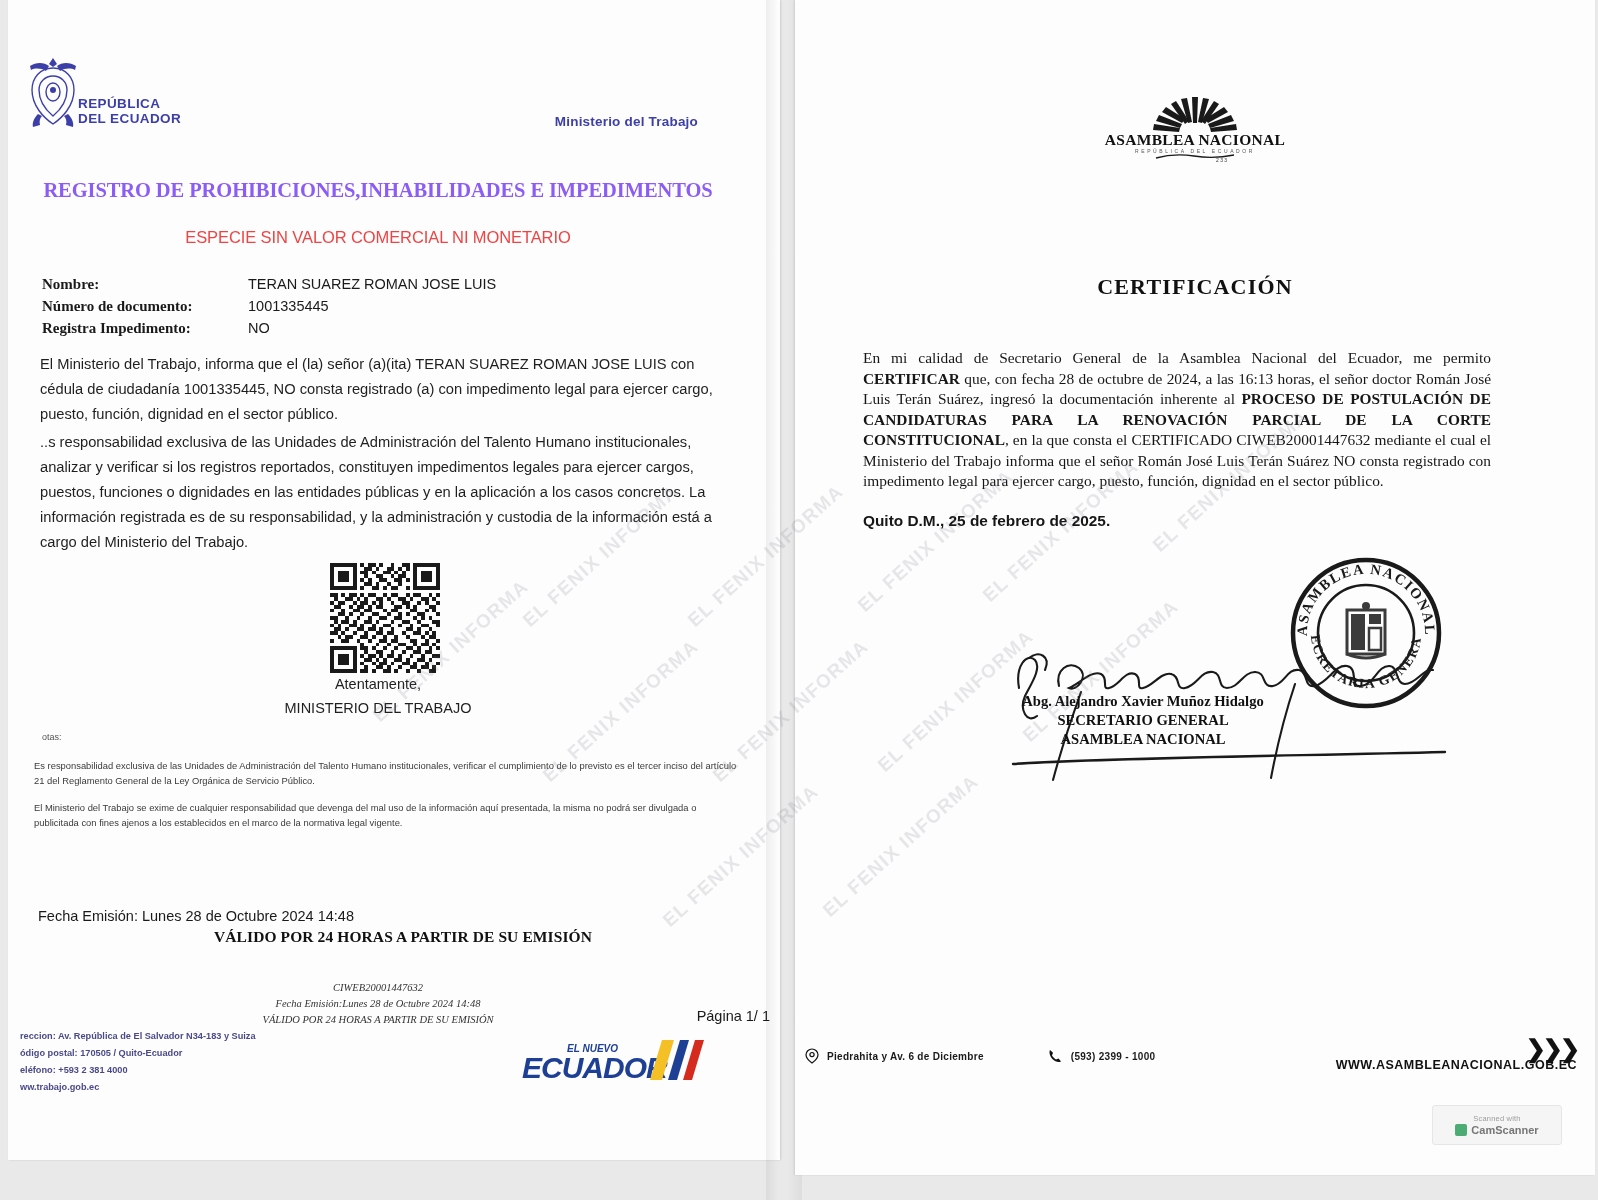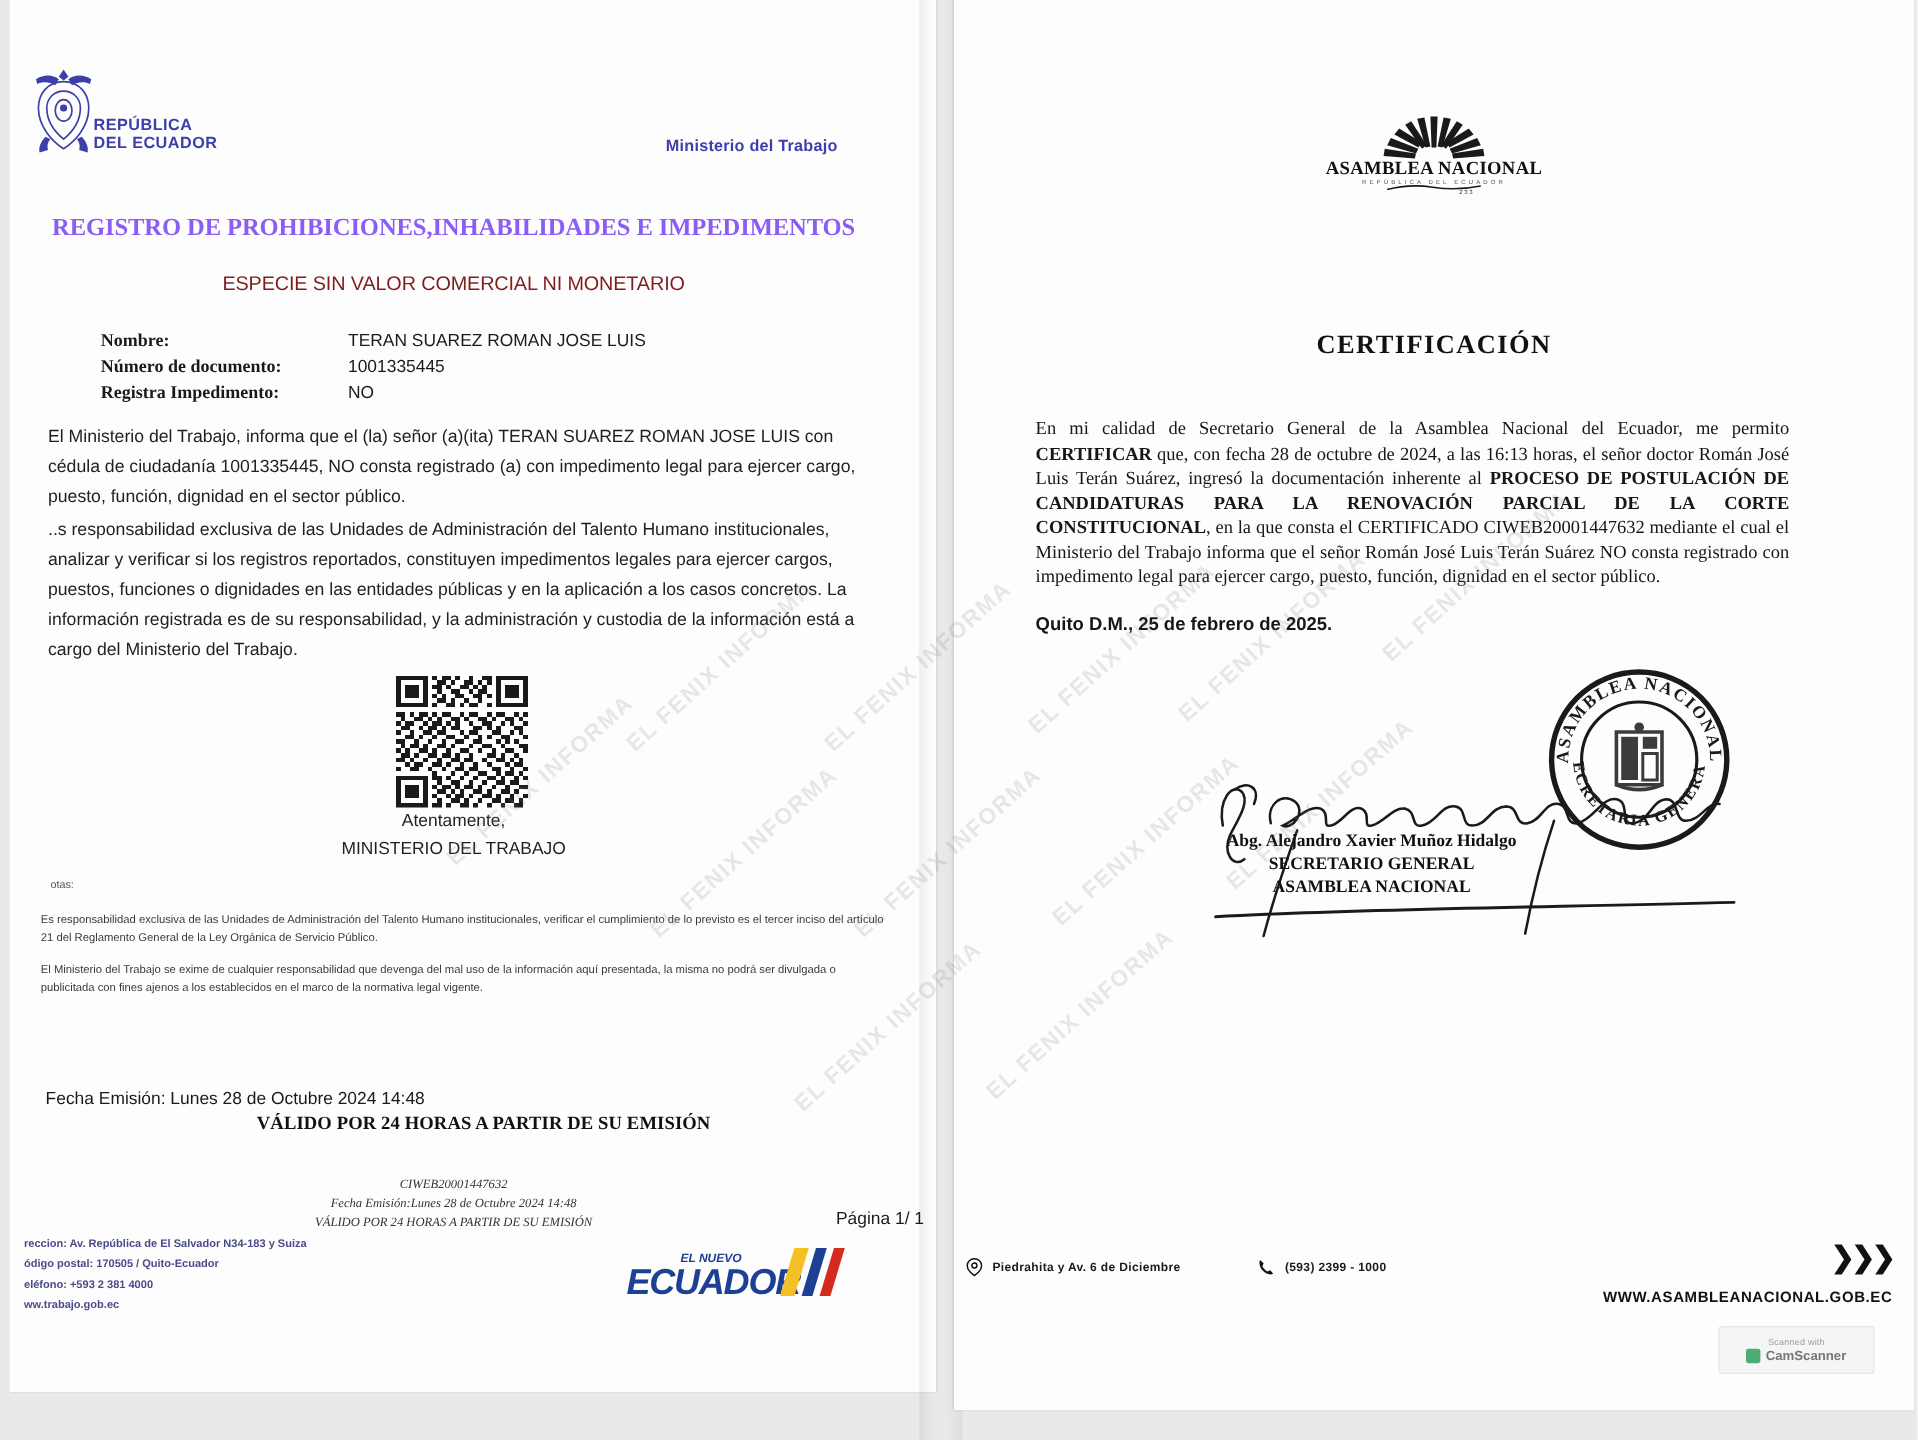--- a/index.html
+++ b/index.html
@@ -46,33 +46,33 @@
   .l-title {
     position: absolute; left: 0; top: 178px; width: 740px;
     text-align: center;
     font-family: "Liberation Serif", serif;
     font-weight: bold; font-size: 20.5px; line-height: 24px;
     color: #8b5cf6; letter-spacing: -.1px;
   }
   .l-subtitle {
     position: absolute; left: 0; top: 228px; width: 740px;
     text-align: center;
-    font-size: 16.5px; color: #7f1d1d; letter-spacing: -.1px;
+    font-size: 16.5px; color: #ef4444; letter-spacing: -.1px;
   }
   .l-cert {
     position: absolute; left: 0; top: 246px; width: 740px;
     text-align: right; padding-right: 18px;
     font-size: 16px; color: #222;
   }
 
   .l-fields {
     position: absolute; left: 34px; top: 276px; width: 700px;
     font-size: 14.5px; color: #1a1a1a;
   }
-  .l-fields .row { display: flex; height: 22px; align-items: flex-start; margin-left: 42px; }
+  .l-fields .row { display: flex; height: 22px; align-items: flex-start; }
   .l-fields .lbl {
     width: 206px; font-family: "Liberation Serif", serif;
     font-weight: bold; font-size: 15px;
   }
   .l-fields .val { font-size: 14.5px; }
 
   .l-para {
     position: absolute; left: 32px; width: 700px;
     font-size: 14.7px; line-height: 25px; color: #1f1f1f;
     text-align: left;
@@ -192,21 +192,21 @@
   .r-web {
     position: absolute; right: 18px; top: 1040px;
     text-align: right;
   }
   .r-web .chev {
     font-size: 24px; font-weight: bold; color: #111; line-height: 18px;
     letter-spacing: -3px;
   }
   .r-web .url {
     font-size: 12.5px; font-weight: bold; color: #111; letter-spacing: .5px;
-    margin-top: 16px;
+    margin-top: 0;
   }
   .camscanner {
     position: absolute; right: 36px; top: 1105px;
     width: 130px; height: 40px;
     background: #f4f4f4; border: 1px solid #e2e2e2; border-radius: 3px;
     display: flex; flex-direction: column; align-items: center;
     justify-content: center; gap: 1px;
     opacity: .85;
   }
   .camscanner .cs-top { font-size: 7.5px; color: #8c8c8c; letter-spacing: .2px; }

